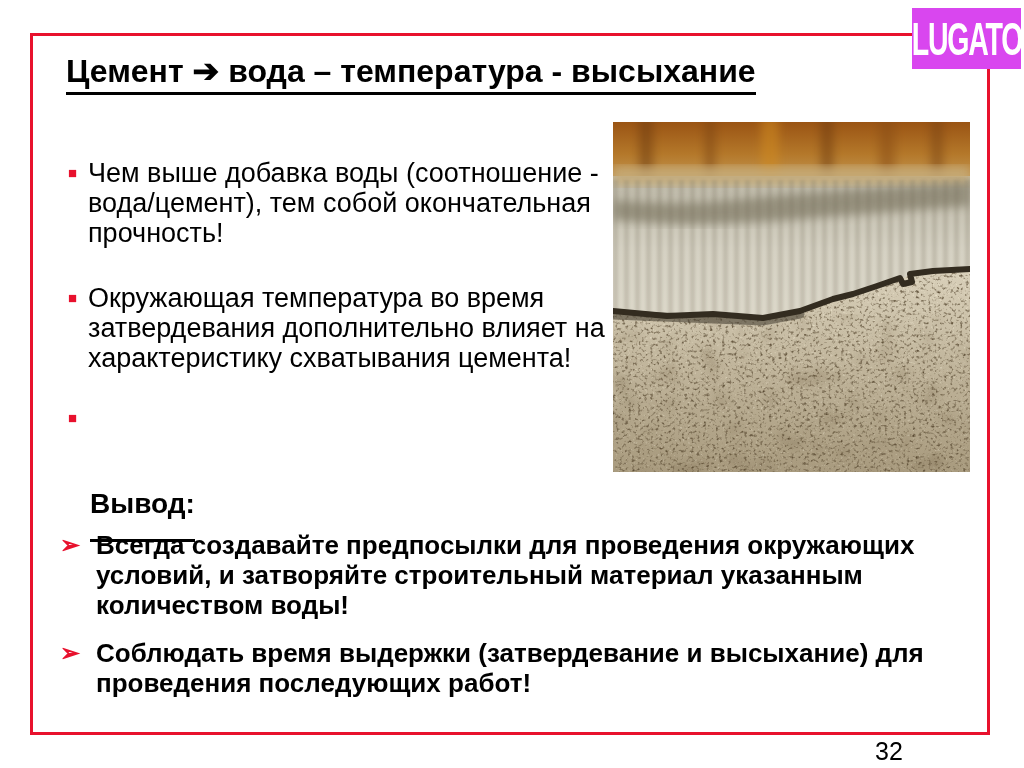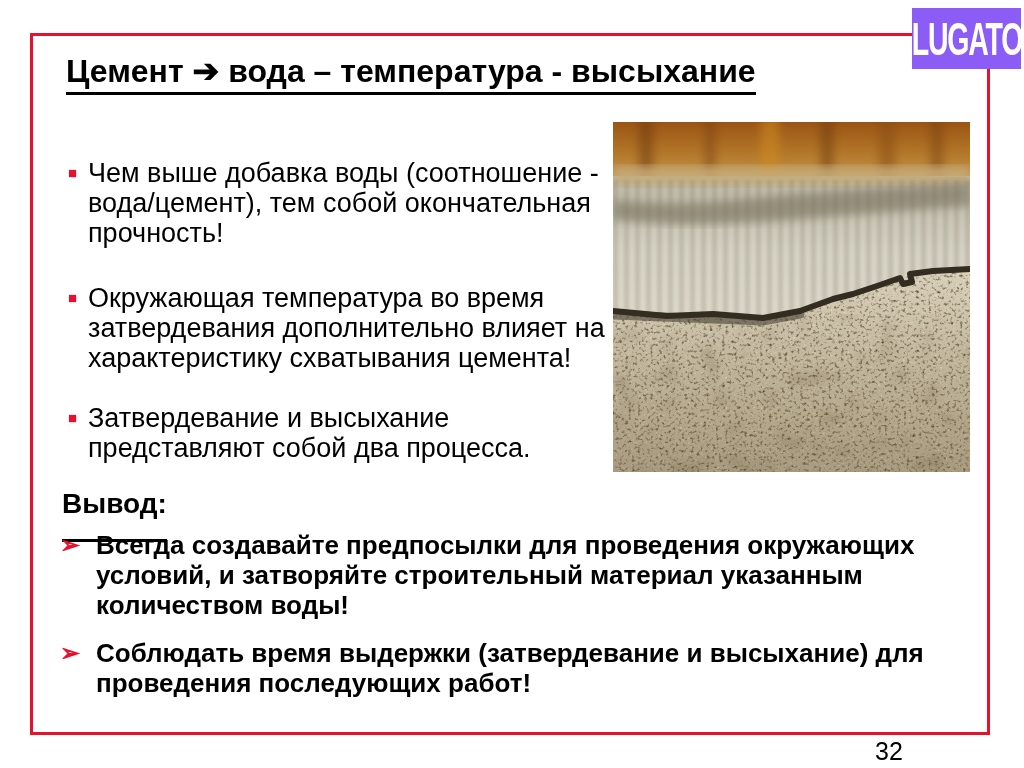--- a/index.html
+++ b/index.html
@@ -6,38 +6,38 @@
   .slide{
     position:relative;width:1024px;height:768px;background:#fff;
     font-family:"Liberation Sans",sans-serif;color:#000;overflow:hidden;
   }
   .frame{
     position:absolute;left:30px;top:33px;width:960px;height:702px;
     border:3px solid #e8112d;box-sizing:border-box;
   }
   .logo{
     position:absolute;left:912px;top:8px;width:109px;height:61px;
-    background:#8b5cf6;display:flex;align-items:center;justify-content:center;
+    background:#d946ef;display:flex;align-items:center;justify-content:center;
     overflow:hidden;
   }
   .logo-text{
     color:#fff;font-weight:bold;font-size:46px;letter-spacing:-2px;
     transform:scaleX(0.62);white-space:nowrap;
   }
   .title{position:absolute;left:66px;top:52px;margin:0;font-size:32px;font-weight:bold;white-space:nowrap;}
   .title .u{border-bottom:3px solid #000;padding-bottom:3px;}
   .photo{position:absolute;left:613px;top:122px;width:357px;height:350px;margin:0;}
   .bullets{position:absolute;left:68px;top:158px;width:545px;margin:0;padding:0;list-style:none;}
   .bullet{display:flex;font-size:27px;line-height:30px;}
   .bullet.m1{margin-bottom:35px;}
   .bullet.m2{margin-bottom:30px;}
   .sq{flex:0 0 20px;font-size:15px;line-height:30px;color:#e8112d;}
   .btext{white-space:pre-line;}
   .concl-head{position:absolute;left:62px;top:488px;margin:0;font-size:28px;font-weight:bold;}
-  .concl-head .u{border-bottom:3px solid #000;padding-bottom:20px;}
+  .concl-head .u{border-bottom:3px solid #000;padding-bottom:20px;margin-left:28px;}
   .concl{position:absolute;left:60px;top:530px;width:890px;margin:0;padding:0;list-style:none;}
   .citem{display:flex;font-size:26px;line-height:30px;font-weight:bold;}
   .citem + .citem{margin-top:18px;}
   .arrow{flex:0 0 36px;color:#e8112d;font-size:24px;line-height:30px;}
   .ctext{white-space:pre-line;}
   .pagenum{position:absolute;left:875px;top:737px;font-size:25px;}
 </style>
 </head>
 <body>
 
@@ -144,22 +144,20 @@
 прочность!</span>
     </li>
     <li class="bullet m2">
       <span class="sq">■</span>
       <span class="btext">Окружающая температура во время
 затвердевания дополнительно влияет на
 характеристику схватывания цемента!</span>
     </li>
     <li class="bullet">
       <span class="sq">■</span>
-      <span class="btext">Затвердевание и высыхание
-представляют собой два процесса.</span>
     </li>
   </ul>
 
   <h2 class="concl-head">
     <span class="u">Вывод:</span>
   </h2>
 
   <ul class="concl">
     <li class="citem">
       <span class="arrow">➢</span>

